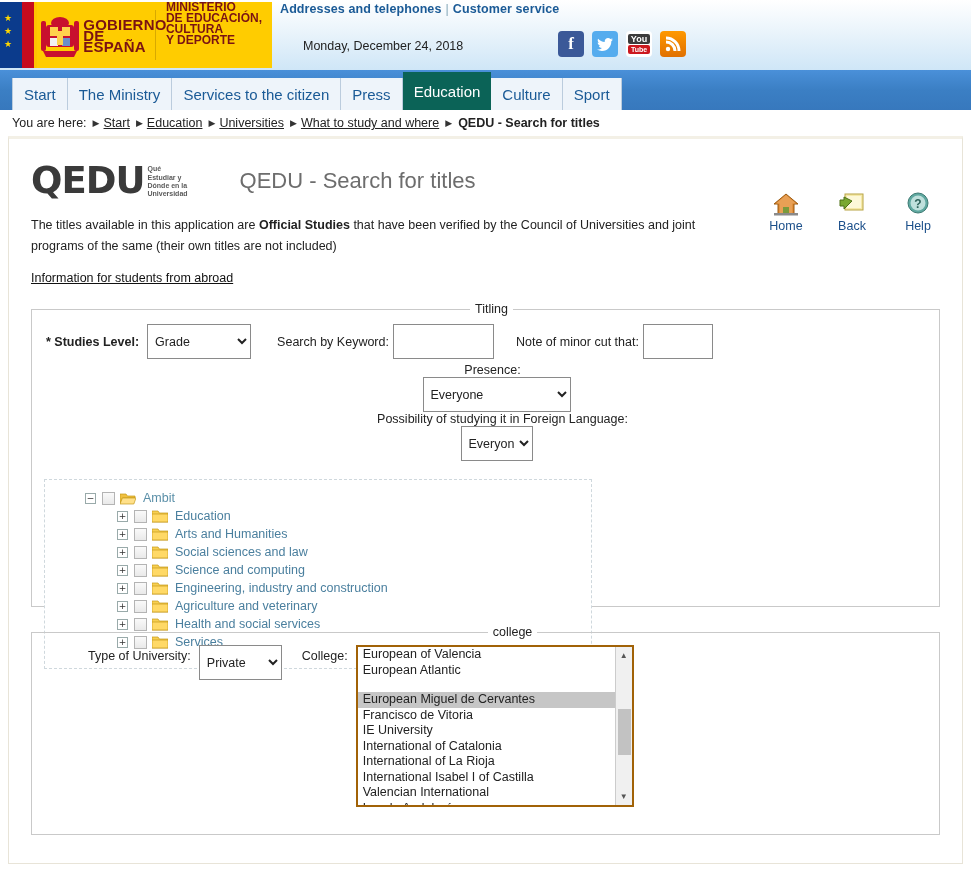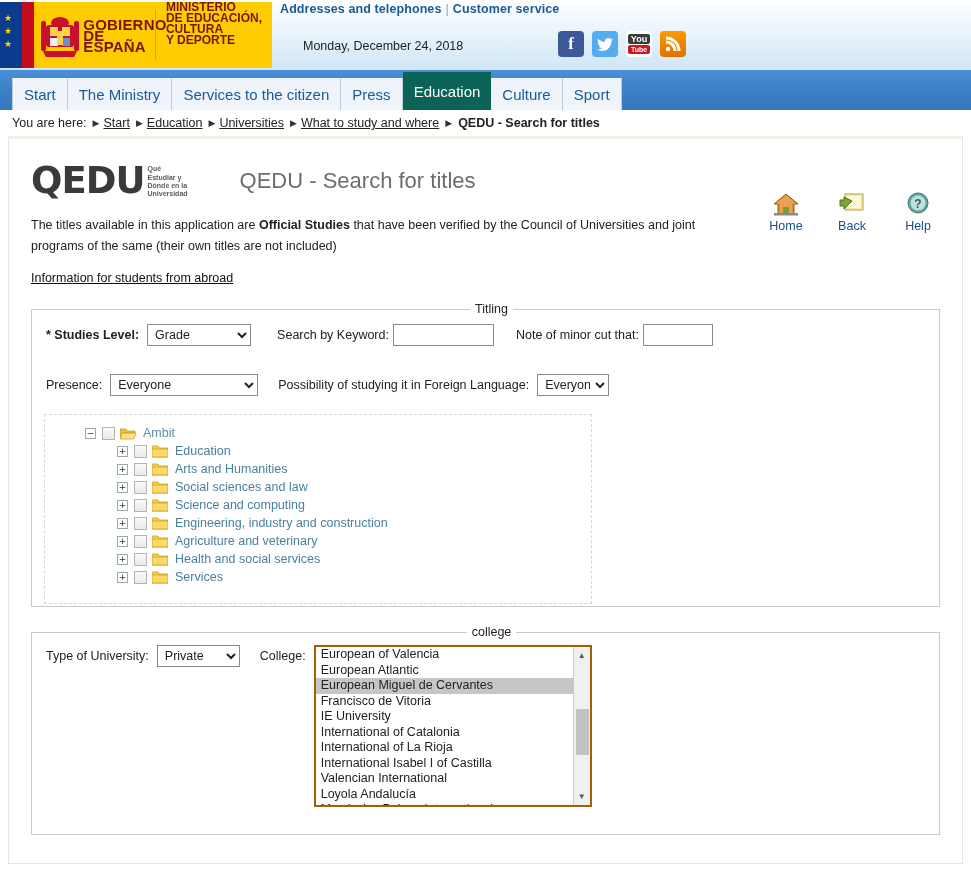--- a/index.html
+++ b/index.html
@@ -152,31 +152,31 @@
 
   
   fieldset.box {
     border: 1px solid #c9c9c9; margin: 0; padding: 0;
     position: relative;
   }
   fieldset.box > legend {
     font-size: 12.5px; color: #222; padding: 0 5px; margin-left: 6px; text-align: center;
   }
   #titling-box { margin-top: 16px; height: 305px; }
-  #college-box { margin-top: 18px; height: 210px; }
+  #college-box { margin-top: 18px; height: 210px; padding-left: 42px; }
 
   .frow { display: flex; align-items: center; padding-left: 14px; }
   .flabel { font-size: 12.5px; color: #222; }
   .flabel.req { font-weight: bold; }
 
   select.ui, input.ui {
     font-family: "Liberation Sans", sans-serif;
     font-size: 12.5px; color: #222;
     border: 1px solid #8a8a8a; background: #fff;
-    height: 22px; padding: 1px 3px;
+    height: 35px; padding: 1px 3px;
   }
   select.ui { padding-right: 2px; }
 
   
   .tree-panel {
     margin: 18px 0 0 12px;
     width: 548px; height: 190px;
     border: 1px dashed #cfd8dd;
     background: #fff;
     padding: 9px 0 0 0;
@@ -203,21 +203,21 @@
   
   .listbox {
     width: 278px; height: 162px;
     border: 2px solid #a16207; background: #fff;
     position: relative; overflow: hidden;
     font-size: 12.5px;
   }
   .lb-items { position: absolute; left:0; top:0; right: 17px; }
   .lb-item { height: 15.5px; line-height: 15.5px; padding-left: 5px;
              color: #222; white-space: nowrap; cursor: pointer; }
-  .lb-item.sel { background: #c6c6c6; }
+  .lb-item.sel { background: #c6c6c6; margin-top: 14px; }
   .lb-scroll {
     position: absolute; right: 0; top: 0; width: 17px; height: 100%;
     background: #f0f0f0; border-left: 1px solid #ccc;
   }
   .lb-arrow { height: 17px; display:flex;align-items:center;justify-content:center;
               font-size: 8px; color:#555; cursor:pointer; }
   .lb-thumb {
     position: absolute; left: 2px; width: 13px; top: 62px; height: 46px;
     background: #c2c2c2;
   }
@@ -379,21 +379,21 @@
       <span class="flabel req">* Studies Level:</span>
       <select class="ui" style="width:104px; margin-left:8px;">
         <option>Grade</option>
       </select>
       <span class="flabel" style="margin-left:26px;">Search by Keyword:</span>
       <input class="ui" type="text" style="width: 101px; margin-left: 4px;" value="">
       <span class="flabel" style="margin-left:22px;">Note of minor cut that:</span>
       <input class="ui" type="text" style="width: 70px; margin-left: 4px;" value="">
     </div>
 
-    <div class="frow" style="margin-top:28px;">
+    <div class="frow" style="margin-top:4px;flex-direction:column;">
       <span class="flabel">Presence:</span>
       <select class="ui" style="width:148px; margin-left:8px;">
         <option>Everyone</option>
       </select>
       <span class="flabel" style="margin-left:20px;">Possibility of studying it in Foreign Language:</span>
       <select class="ui" style="width:72px; margin-left:8px;">
         <option>Everyone</option>
       </select>
     </div>
 

